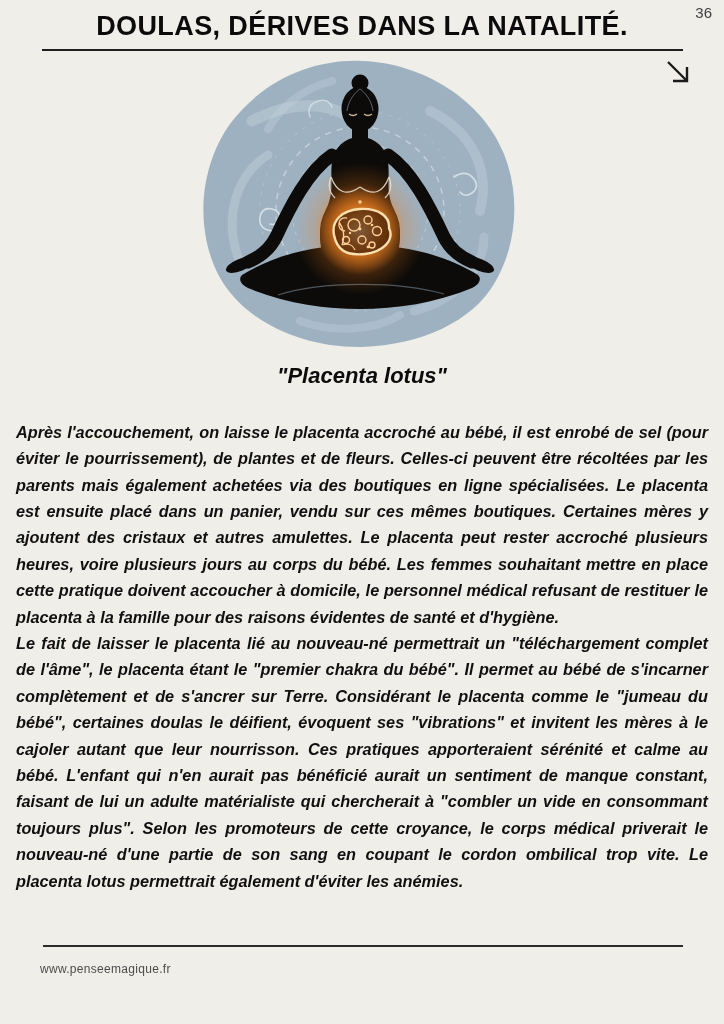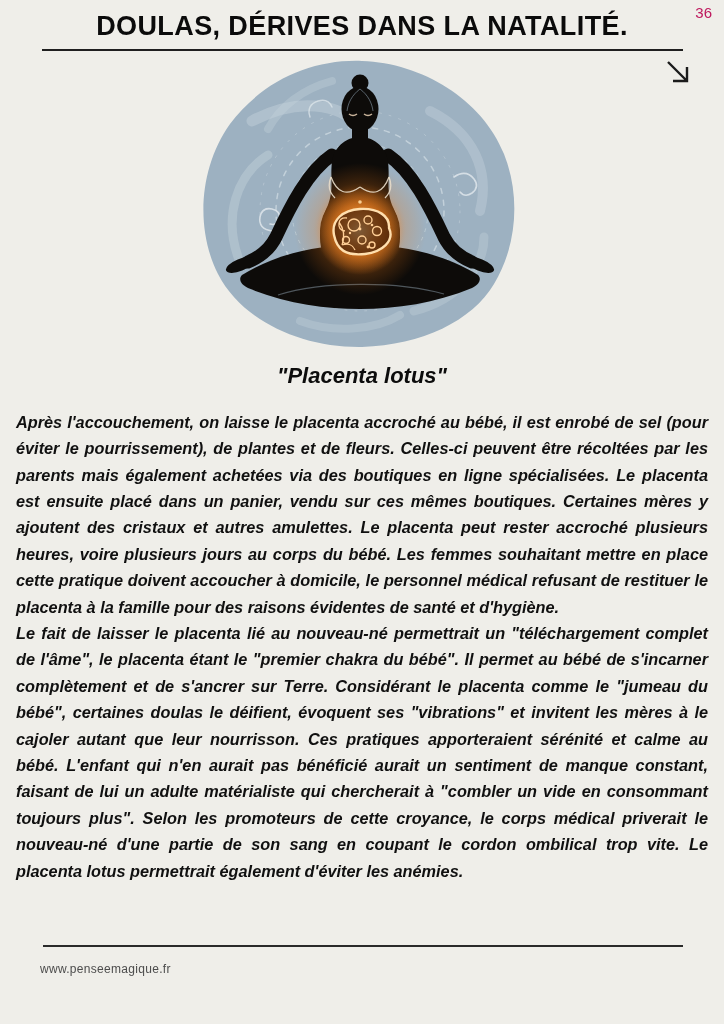--- a/index.html
+++ b/index.html
@@ -2,33 +2,33 @@
 <html><head>
 <meta charset="utf-8">
 <style>
   html,body{margin:0;padding:0;}
   body{
     width:724px;height:1024px;
     font-family:"Liberation Sans",sans-serif;
     background:#efeee9;
   }
   .page{position:relative;width:724px;height:1024px;background:#efeee9;overflow:hidden;}
-  .page-number{position:absolute;top:4px;right:12px;font-size:15px;color:#be185d;}
+  .page-number{position:absolute;top:4px;right:12px;font-size:15px;color:#404040;}
   .header{padding-top:10px;text-align:center;}
   .title{
     margin:0;font-size:27px;font-weight:800;letter-spacing:.4px;color:#0b0b0b;
     font-family:"Liberation Sans",sans-serif;line-height:1.25;
   }
   .title-rule{height:0;border-top:2px solid #1f1f1f;margin:5px 41px 0 42px;}
   .corner-arrow{position:absolute;top:56px;right:30px;width:32px;height:32px;}
   .illustration{margin:8px auto 0;width:362px;height:290px;padding:0;}
   .illustration svg{display:block;}
   .subtitle{margin:14px 0 0;text-align:center;font-size:22px;font-weight:bold;font-style:italic;color:#0c0c0c;}
   .body-text{
-    margin:20px 16px 0;text-align:justify;
+    margin:30px 16px 0;text-align:justify;
     font-weight:bold;font-style:italic;font-size:16.3px;line-height:26.4px;color:#101010;
   }
   .body-text p{margin:0;}
   .footer-rule{position:absolute;left:43px;right:41px;top:945px;border-top:2px solid #2a2a2a;}
   .footer-url{position:absolute;left:40px;top:962px;font-size:12px;color:#4c4c4c;letter-spacing:.3px;}
 </style>
 </head>
 <body>
 
 <div class="page">

